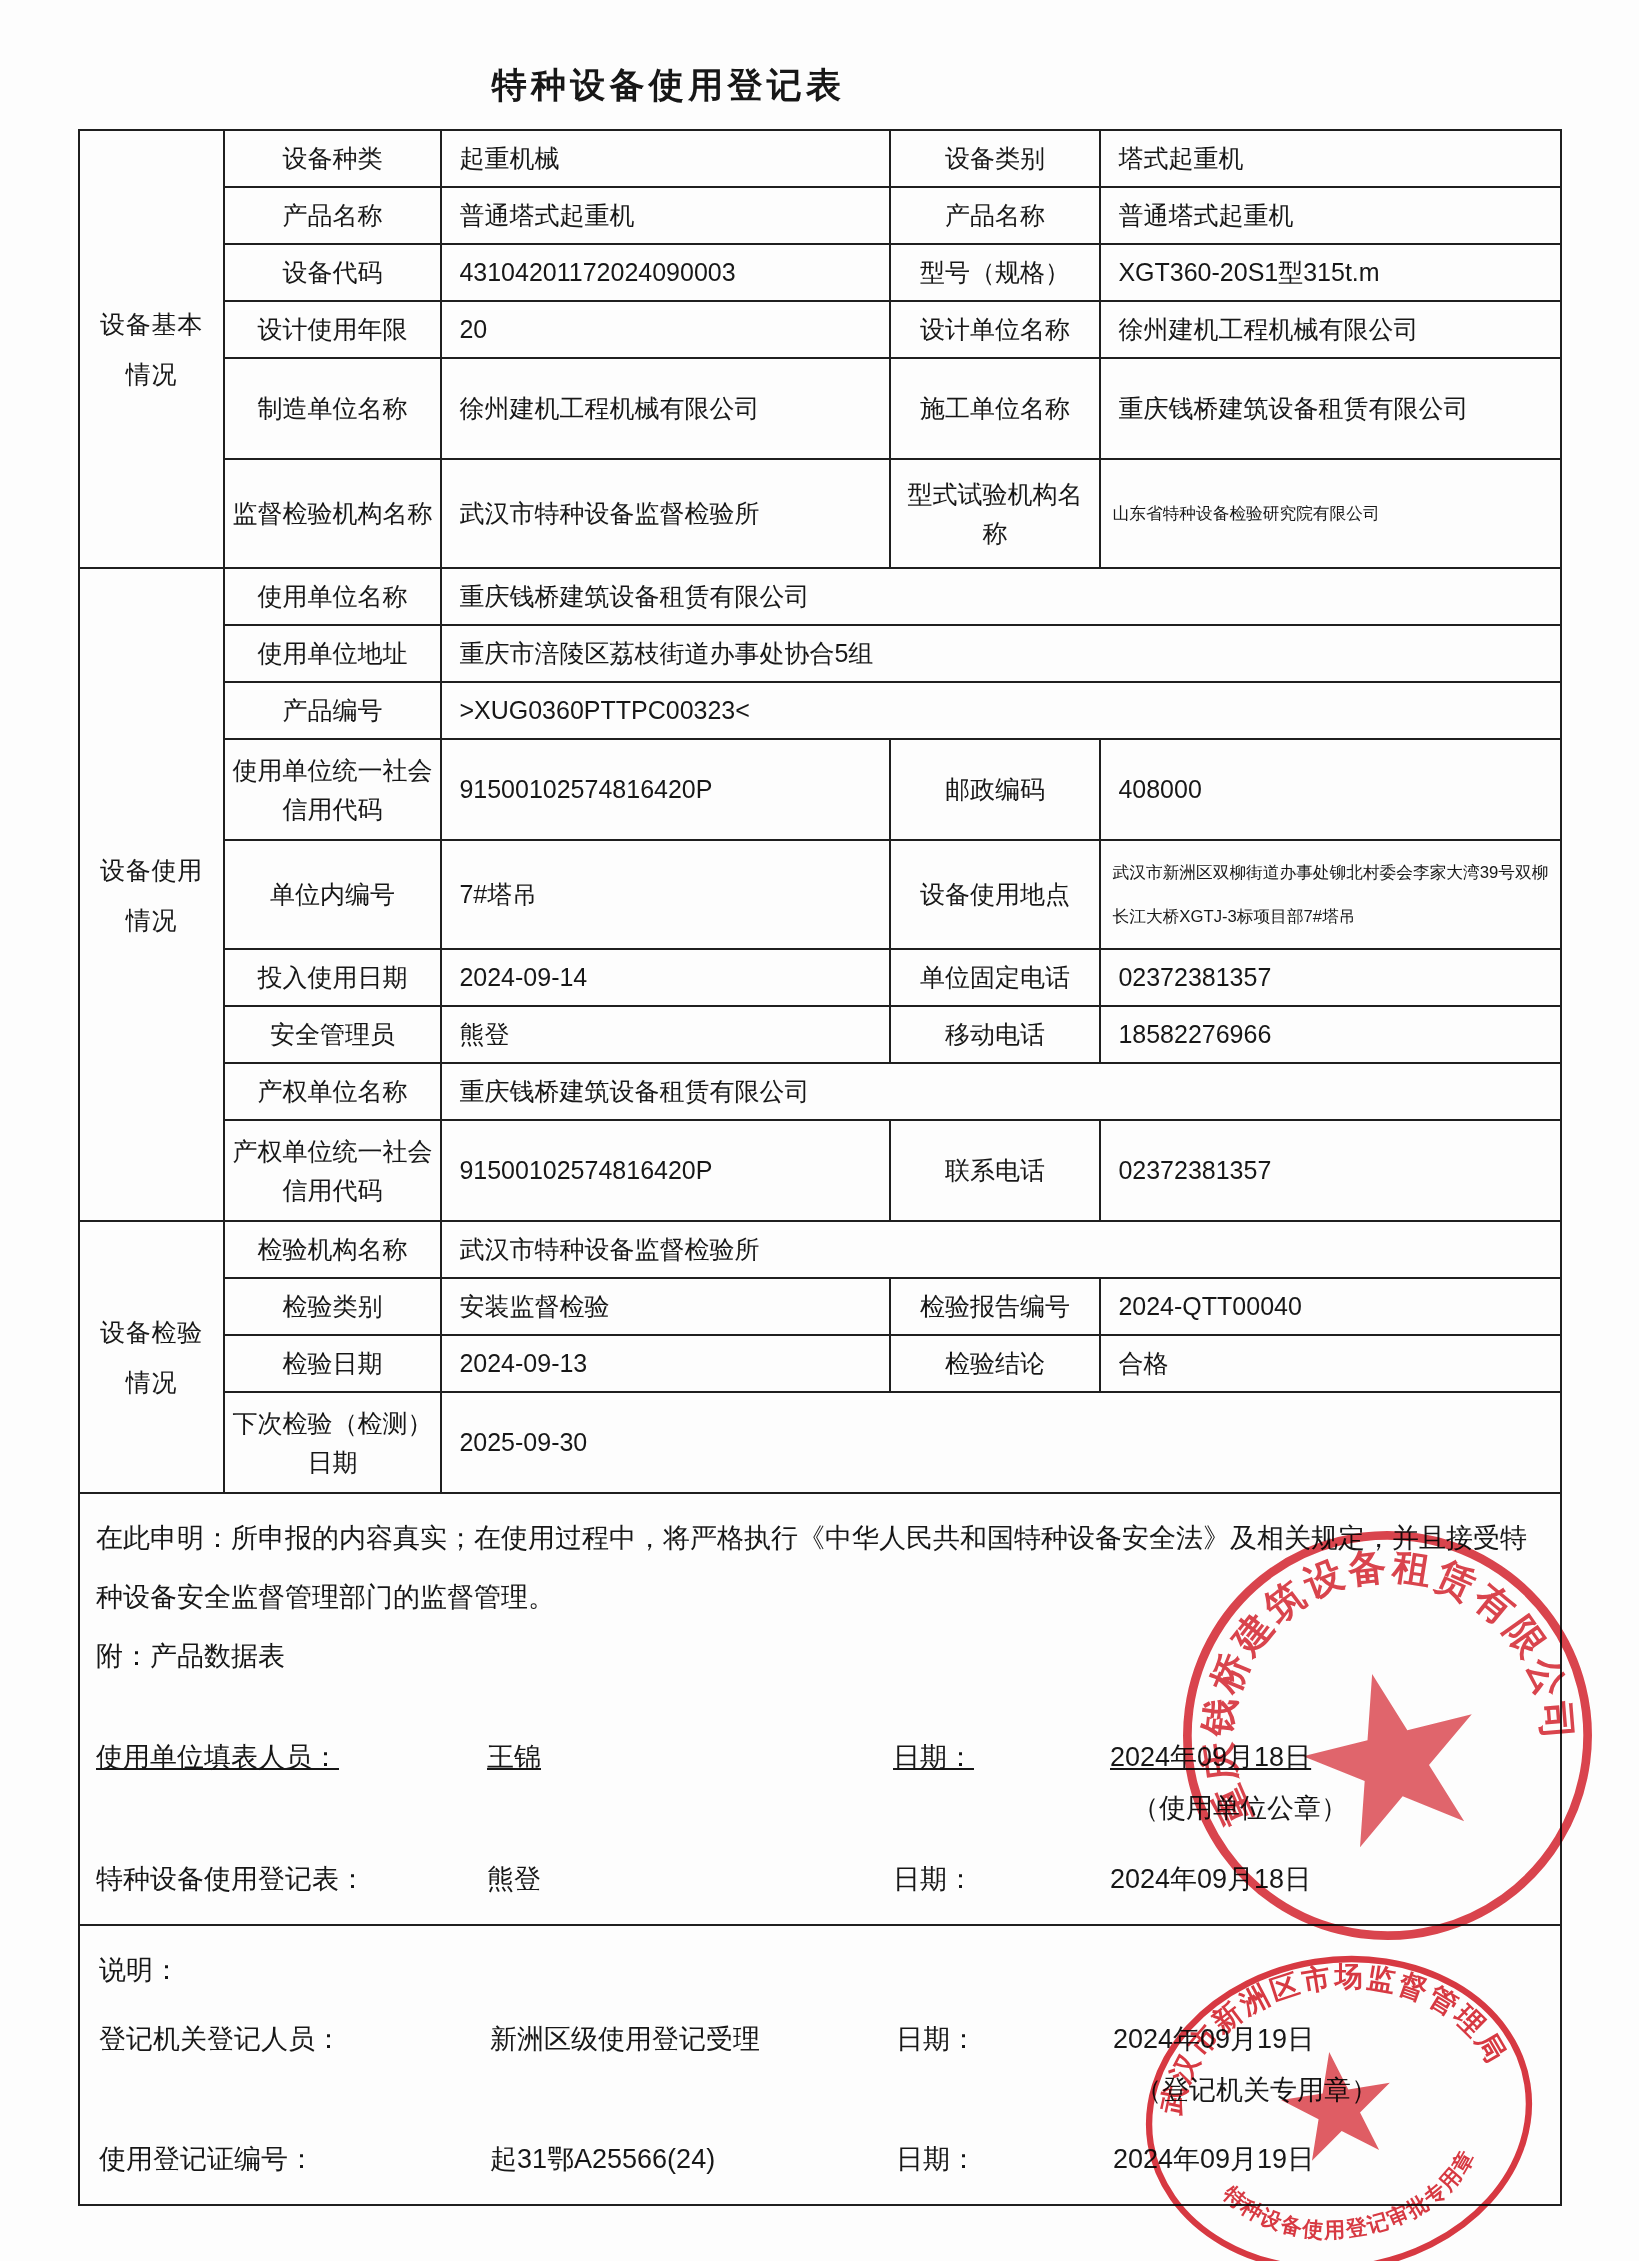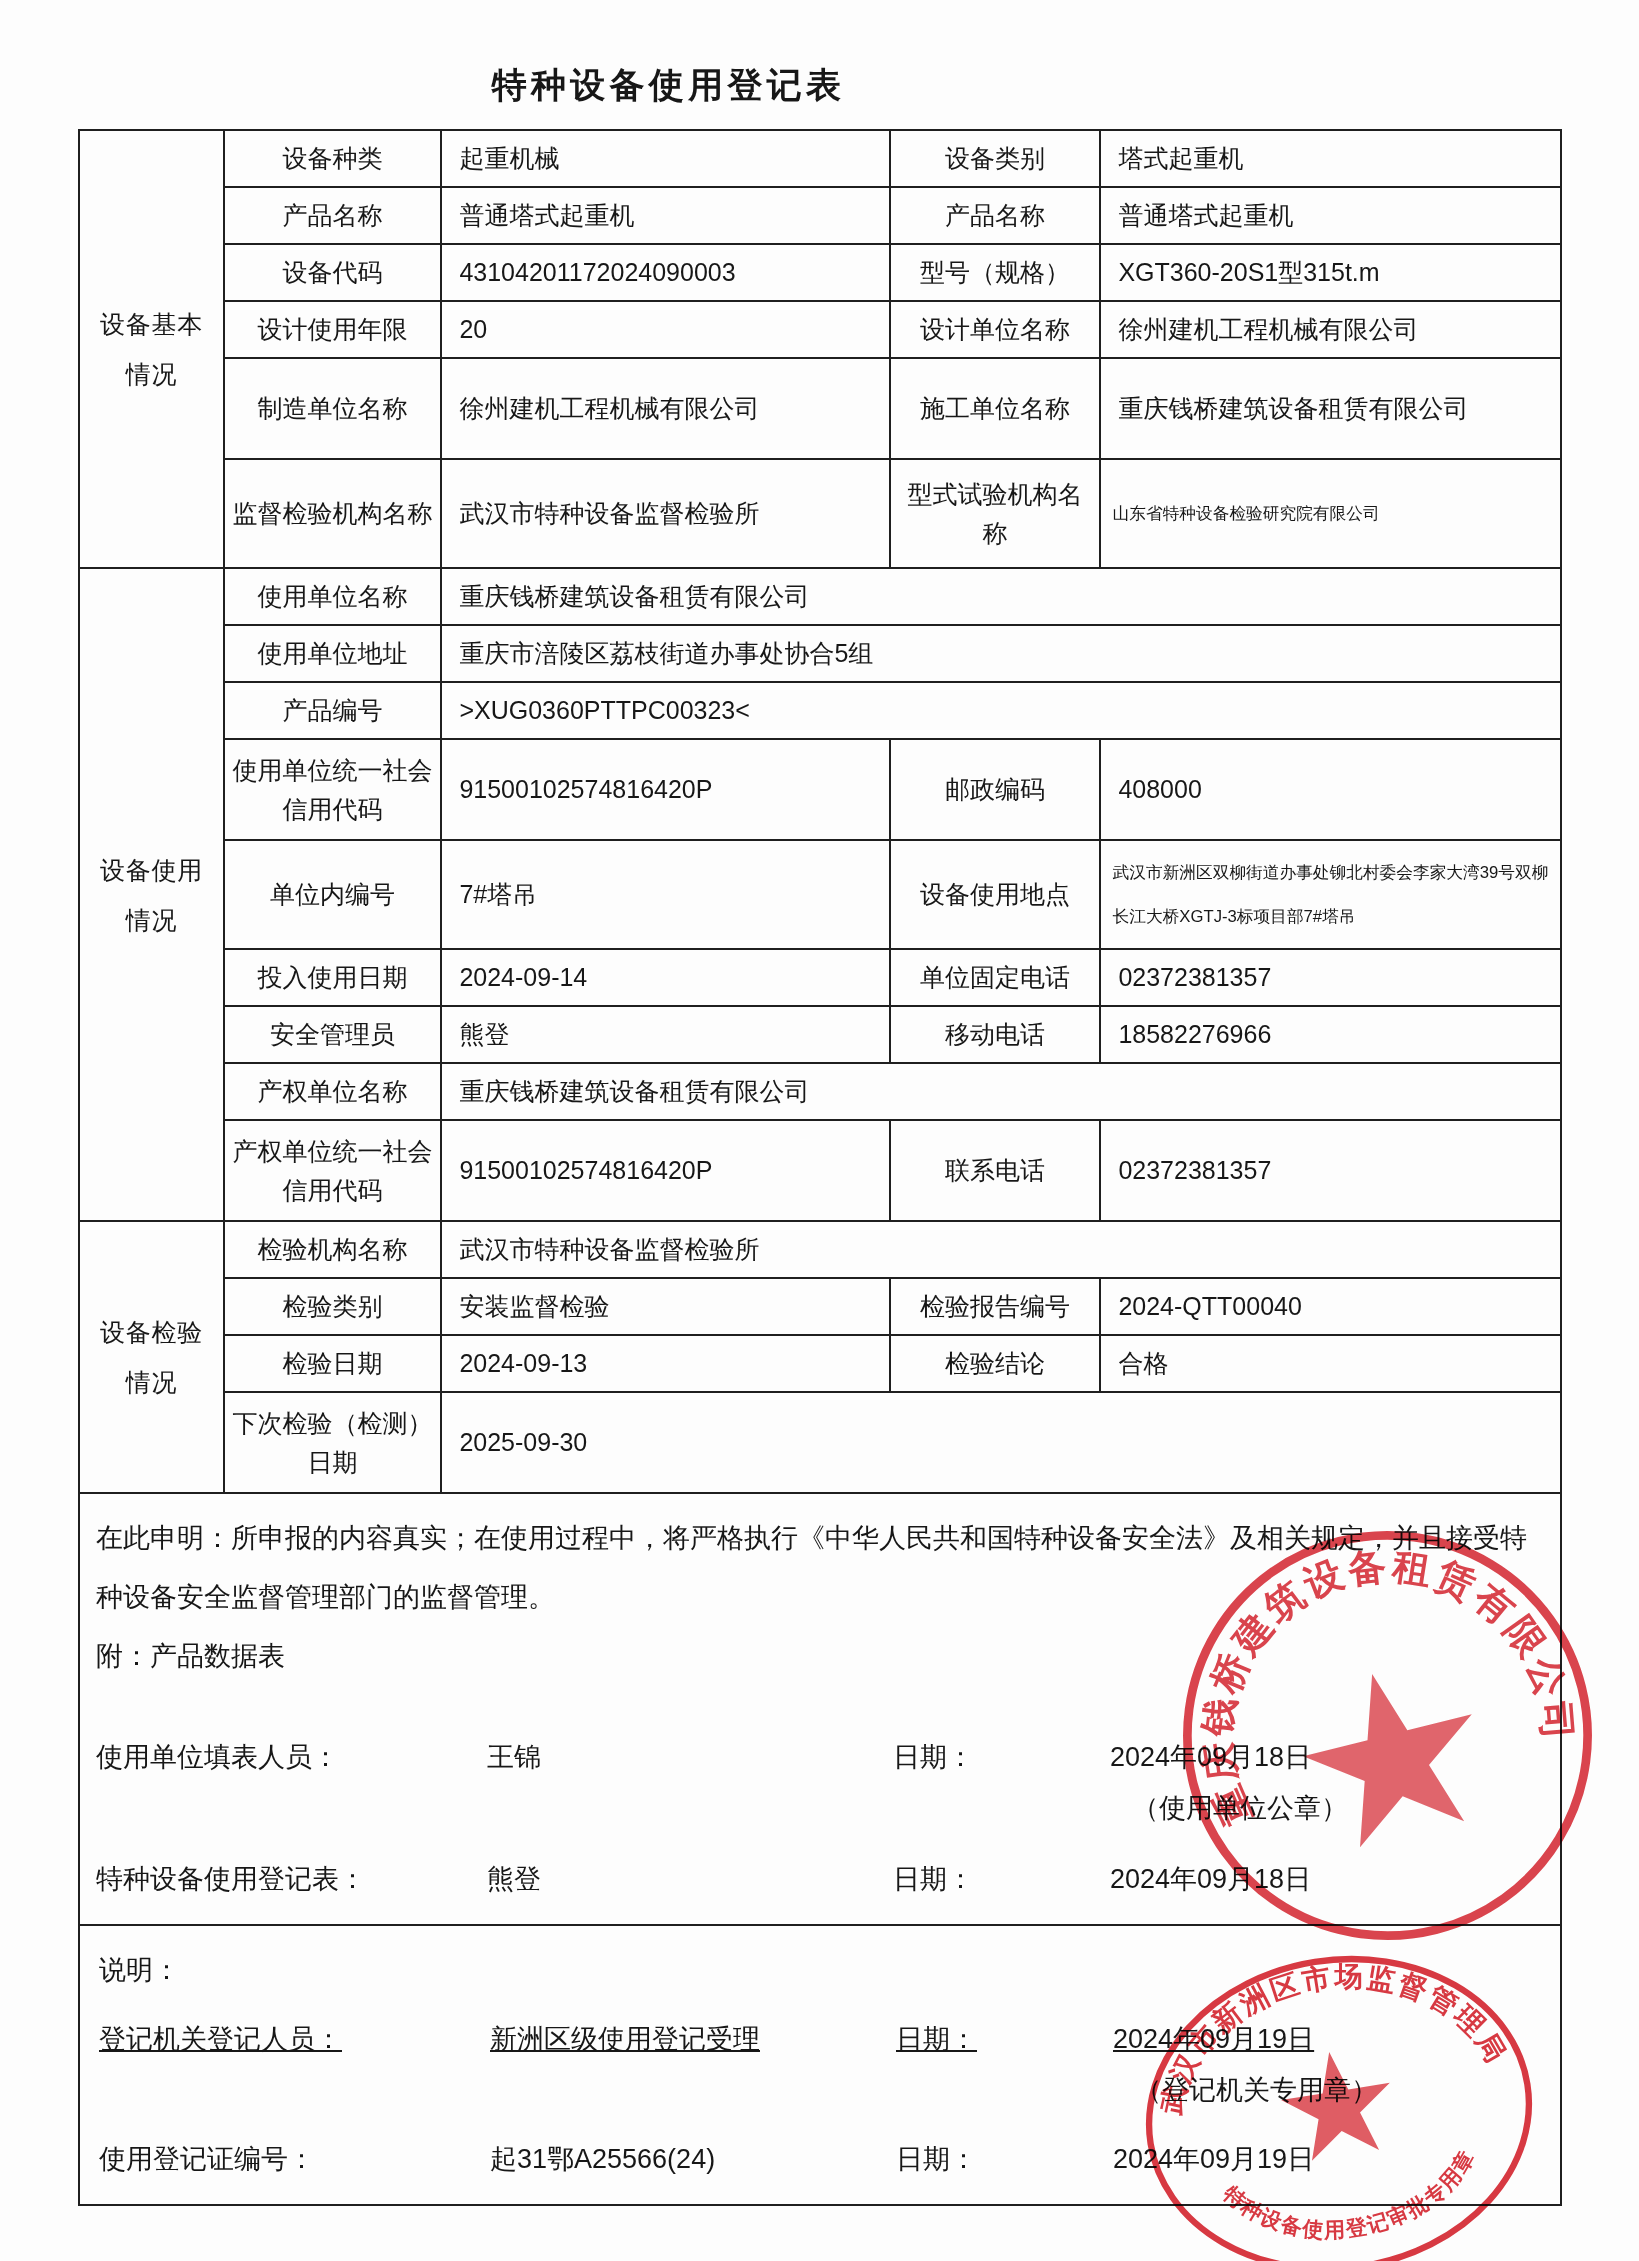--- a/index.html
+++ b/index.html
@@ -155,40 +155,40 @@
     </tr>
     <tr class="rt">
       <td class="lbl">下次检验（检测）日期</td>
       <td class="val" colspan="3">2025-09-30</td>
     </tr>
 
     <tr>
       <td class="block decl-cell" colspan="5">
         <div>在此申明：所申报的内容真实；在使用过程中，将严格执行《中华人民共和国特种设备安全法》及相关规定，并且接受特种设备安全监督管理部门的监督管理。</div>
         <div>附：产品数据表</div>
-        <div class="sig-row" style="margin-top:41px;">
+        <div class="sig-row" style="margin-top:41px;text-decoration:underline;">
           <span class="sig-label">使用单位填表人员：</span>
           <span class="sig-value">王锦</span>
           <span class="sig-date-label">日期：</span>
           <span>2024年09月18日</span>
         </div>
         <div class="stamp-note">（使用单位公章）</div>
         <div class="sig-row" style="margin-top:20px;">
           <span class="sig-label">特种设备使用登记表：</span>
           <span class="sig-value">熊登</span>
           <span class="sig-date-label">日期：</span>
           <span>2024年09月18日</span>
         </div>
       </td>
     </tr>
 
     <tr>
       <td class="block reg-cell" colspan="5">
         <div>说明：</div>
-        <div class="sig-row" style="margin-top:10px;text-decoration:underline;">
+        <div class="sig-row" style="margin-top:10px;">
           <span class="sig-label">登记机关登记人员：</span>
           <span class="sig-value">新洲区级使用登记受理</span>
           <span class="sig-date-label">日期：</span>
           <span>2024年09月19日</span>
         </div>
         <div class="stamp-note">（登记机关专用章）</div>
         <div class="sig-row" style="margin-top:17.4px;">
           <span class="sig-label">使用登记证编号：</span>
           <span class="sig-value">起31鄂A25566(24)</span>
           <span class="sig-date-label">日期：</span>

